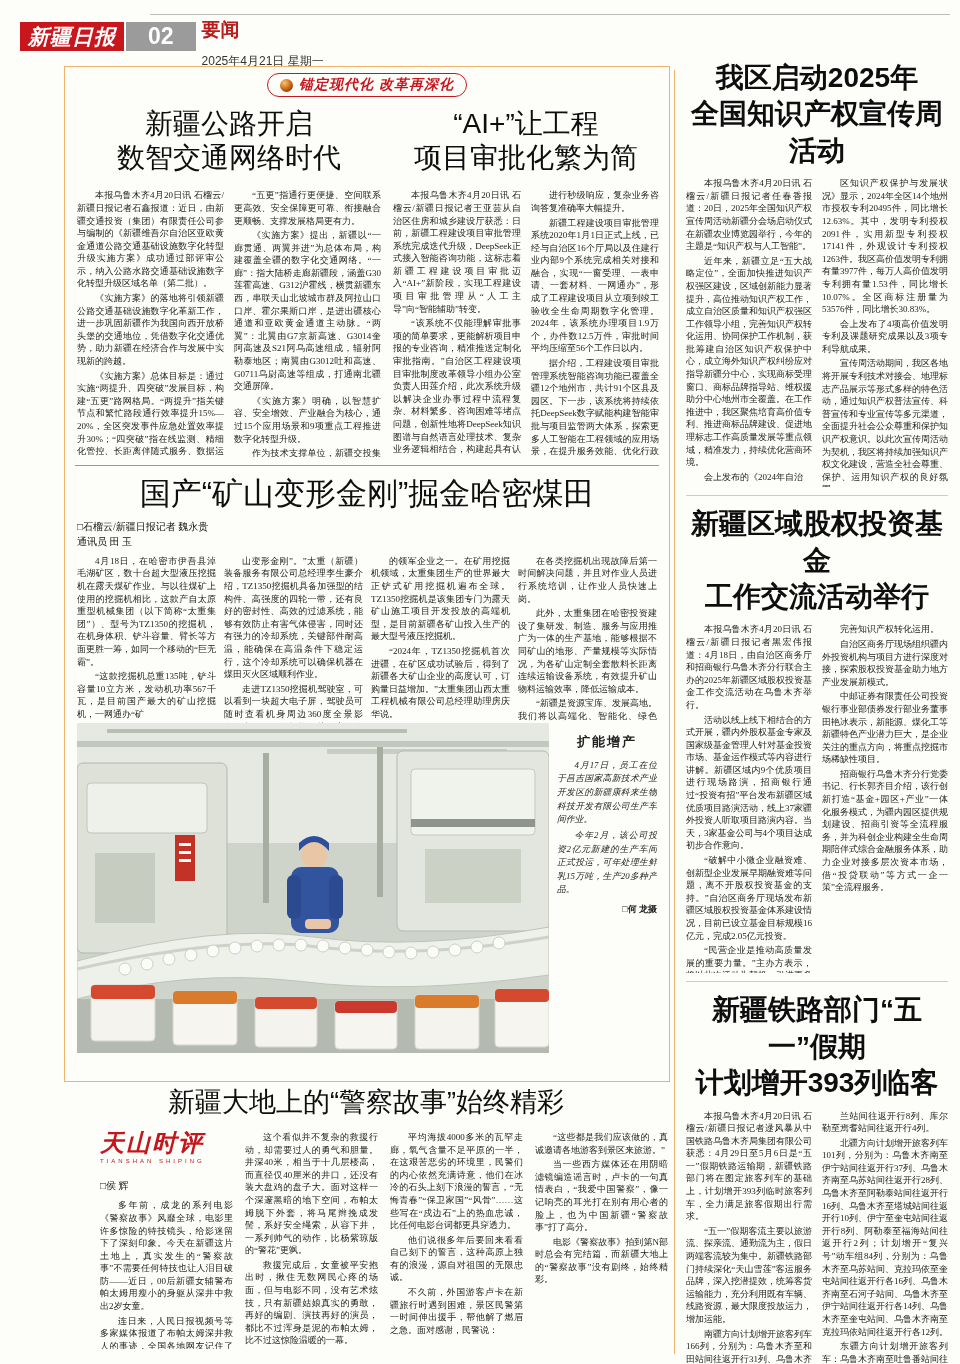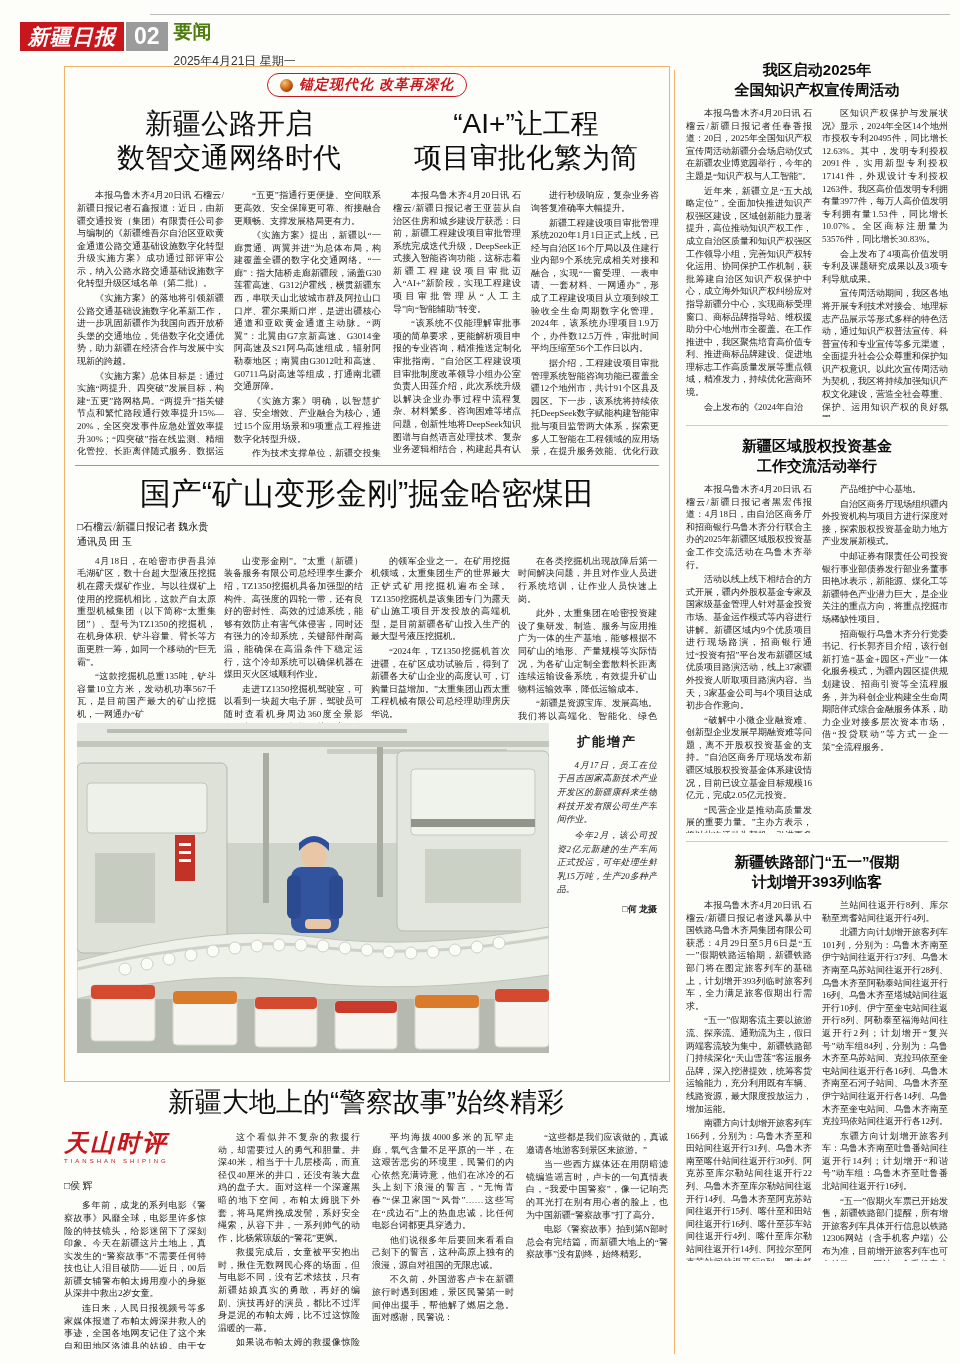--- a/index.html
+++ b/index.html
@@ -5,23 +5,23 @@
   html,body{margin:0;padding:0;background:#e8e8e4;}
   .page{position:relative;width:960px;height:1364px;background:#fdfdfa;margin:0 auto;overflow:hidden;
         font-family:"Liberation Serif","DejaVu Serif",serif;color:#222;}
   .toprule{position:absolute;top:14px;left:150px;right:10px;height:1px;background:#bbb;}
 
   
   .masthead{position:absolute;left:20px;top:22px;display:flex;align-items:flex-start;gap:0;}
   .logo-red{background:#c8161d;color:#fff;font-family:"Liberation Sans",sans-serif;font-weight:bold;
             font-style:italic;font-size:21px;padding:4px 8px;letter-spacing:1px;line-height:1;}
   .logo-num{background:#9b9b9b;color:#fff;font-family:"Liberation Sans",sans-serif;font-weight:bold;
-            font-size:23px;padding:3px 8px;line-height:1;margin-left:2px;}
+            font-size:23px;padding:3px 22px;line-height:1;margin-left:2px;}
   .mast-right{margin-left:6px;}
-  .mast-section{font-family:Liberation Serif, serif;font-weight:bold;font-size:19px;line-height:1;color:#4d7c0f;}
+  .mast-section{font-family:Liberation Mono, monospace;font-weight:bold;font-size:19px;line-height:1;color:#b91c1c;}
   .mast-date{font-size:12px;color:#333;margin-top:12px;font-family:"Liberation Sans",sans-serif;}
 
   
   .mainframe{position:absolute;left:64px;top:66px;width:604px;height:1014px;border:1px solid #f0b36b;}
   .vdivider{position:absolute;left:674px;top:70px;width:1px;height:1284px;background:#f0b36b;}
 
   .banner{position:absolute;left:0;right:0;top:6px;display:flex;justify-content:center;}
   .banner-pill{display:flex;align-items:center;gap:6px;border:1.5px solid #c8161d;border-radius:12px;
                padding:2px 12px;color:#c8161d;font-weight:bold;font-style:italic;font-size:14px;
                font-family:"Liberation Sans",sans-serif;letter-spacing:1px;}
@@ -49,21 +49,21 @@
   
   .commentary{position:absolute;left:64px;top:1086px;width:604px;height:272px;}
   .tslogo{color:#c4161c;font-family:"Liberation Sans",sans-serif;font-weight:bold;font-style:italic;
           font-size:24px;letter-spacing:2px;line-height:1;}
   .tslogo-sub{color:#c4161c;font-size:6px;letter-spacing:3px;font-family:"Liberation Sans",sans-serif;margin-top:2px;}
   .author{font-size:10px;margin:14px 0 6px 0;}
 
   
   .rightcol{position:absolute;left:686px;top:60px;width:262px;}
   .r-art{margin-bottom:8px;}
-  .r-hl{font-family:"Liberation Sans",sans-serif;font-weight:bold;font-size:15px;line-height:1.3;
+  .r-hl{font-family:"Liberation Sans",sans-serif;font-weight:bold;font-size:28px;line-height:1.3;
         text-align:center;color:#0e0e0e;margin-bottom:8px;}
   .r-sep{height:1px;background:#ccc;margin:8px 0 10px 0;}
 
   svg{display:block;}
 </style>
 </head>
 <body>
 
 <div class="page">
   <div class="toprule"></div>
@@ -231,21 +231,21 @@
               <p>今年2月，该公司投资2亿元新建的生产车间正式投运，可年处理生鲜乳15万吨，生产20多种产品。</p>
             </div>
           <div class="cap-credit">□何 龙摄</div>
         </div>
       </div>
     </div>
   </div>
 
   <div class="commentary">
     <div class="hl" style="font-size:27px;">新疆大地上的“警察故事”始终精彩</div>
-    <div class="cols" style="margin-top:12px;height:218px;gap:12px;">
+    <div class="cols" style="margin-top:12px;height:218px;gap:12px;margin-left:36px;">
       <div class="bcol">
         <div>
           <div class="tslogo">天山时评</div>
           <div class="tslogo-sub">TIANSHAN SHIPING</div>
         </div>
         <div class="author">□侯 辉</div>
         <div>
             <p>多年前，成龙的系列电影《警察故事》风靡全球，电影里许多惊险的特技镜头，给影迷留下了深刻印象。今天在新疆这片土地上，真实发生的“警察故事”不需要任何特技也让人泪目破防——近日，00后新疆女辅警布帕太姆用瘦小的身躯从深井中救出2岁女童。</p>
             <p>连日来，人民日报视频号等多家媒体报道了布帕太姆深井救人的事迹，全国各地网友记住了这个来自和田地区洛浦县的姑娘。由于女童坠落的井口直径仅40厘米，容不下一般成年人的身体，这让前来救援的人员和警务人员束手无策，身材瘦小的布帕太姆主动请缨下井，15分钟后，女童获救。</p>
           </div>
@@ -298,21 +298,21 @@
         <div>工作交流活动举行</div>
       </div>
       <div class="cols" style="height:350px;">
         <div class="bcol">
             <p>本报乌鲁木齐4月20日讯 石榴云/新疆日报记者黑宏伟报道：4月18日，由自治区商务厅和招商银行乌鲁木齐分行联合主办的2025年新疆区域股权投资基金工作交流活动在乌鲁木齐举行。</p>
             <p>活动以线上线下相结合的方式开展，疆内外股权基金专家及国家级基金管理人针对基金投资市场、基金运作模式等内容进行讲解。新疆区域内9个优质项目进行现场路演，招商银行通过“投资有招”平台发布新疆区域优质项目路演活动，线上37家疆外投资人听取项目路演内容。当天，3家基金公司与4个项目达成初步合作意向。</p>
             <p>“破解中小微企业融资难、创新型企业发展早期融资难等问题，离不开股权投资基金的支持。”自治区商务厅现场发布新疆区域股权投资基金体系建设情况，目前已设立基金目标规模16亿元，完成2.05亿元投资。</p>
             <p>“民营企业是推动高质量发展的重要力量。”主办方表示，将以此次活动为契机，引进更多疆内外优质投资机构，希望能</p>
           </div>
         <div class="bcol">
-            <p>产品维护中心基地。</p>
+            <p>完善知识产权转化运用。</p>
             <p>自治区商务厅现场组织疆内外投资机构与项目方进行深度对接，探索股权投资基金助力地方产业发展新模式。</p>
             <p>中邮证券有限责任公司投资银行事业部债券发行部业务董事田艳冰表示，新能源、煤化工等新疆特色产业潜力巨大，是企业关注的重点方向，将重点挖掘市场稀缺性项目。</p>
             <p>招商银行乌鲁木齐分行党委书记、行长郭齐目介绍，该行创新打造“基金+园区+产业”一体化服务模式，为疆内园区提供规划建设、招商引资等全流程服务，并为科创企业构建全生命周期陪伴式综合金融服务体系，助力企业对接多层次资本市场，借“投贷联动”等方式一企一策”全流程服务。</p>
           </div>
       </div>
     </div>
 
     <div class="r-sep"></div>
 
     <div class="r-art">

